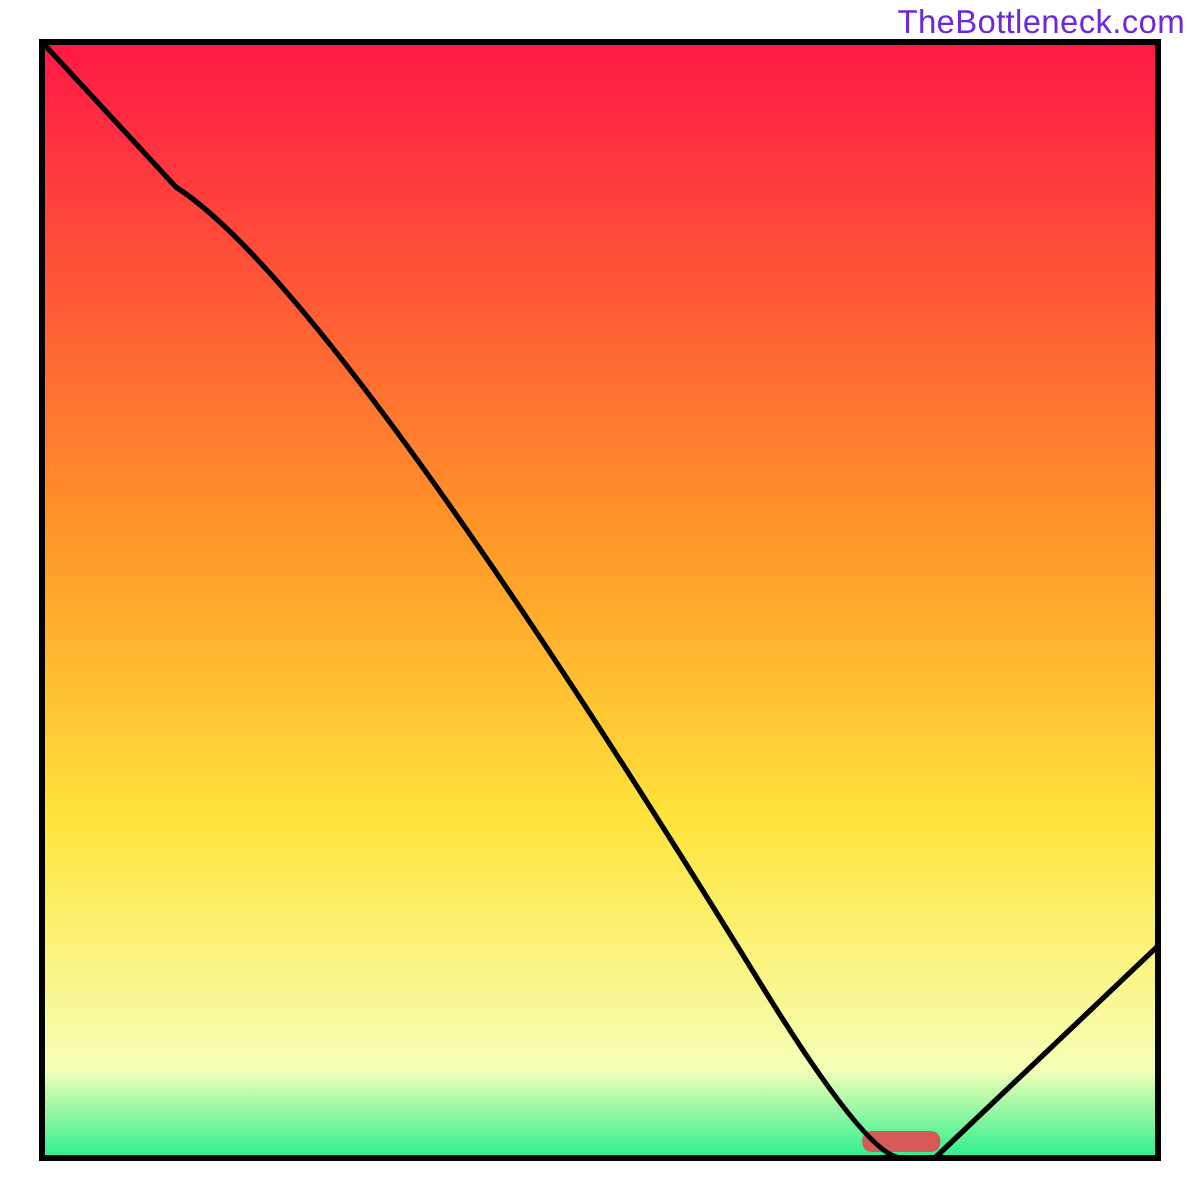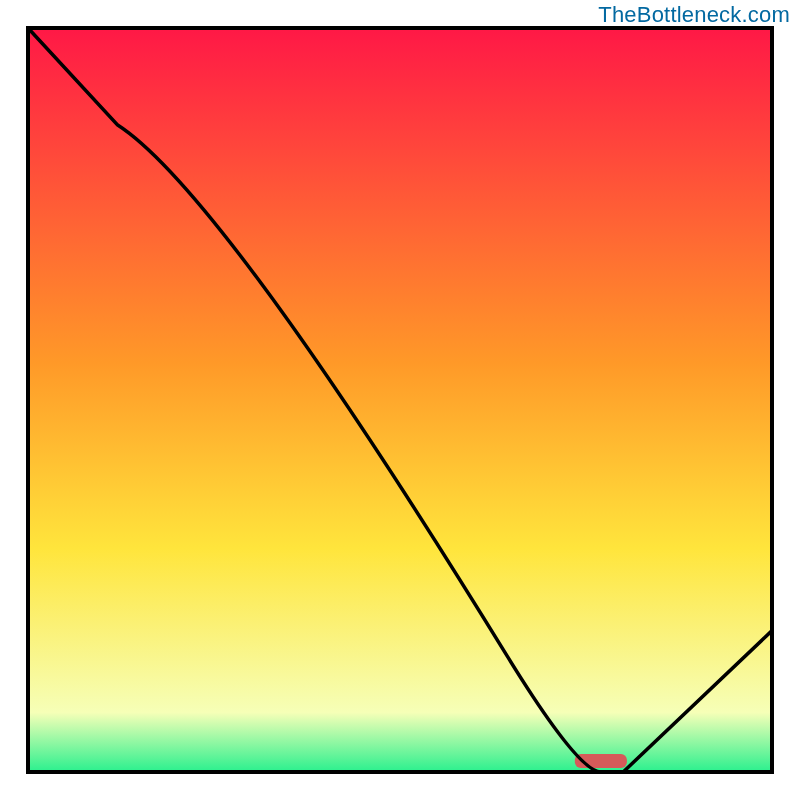--- a/index.html
+++ b/index.html
@@ -13,21 +13,21 @@
   }
   .wrap {
     position: relative;
     width: 800px;
     height: 800px;
   }
   .watermark {
     position: absolute;
     top: 2px;
     right: 10px;
-    color: #0369a1;
+    color: #6d28d9;
     font-size: 22px;
     font-weight: 500;
     letter-spacing: 0.2px;
   }
   svg {
     position: absolute;
     inset: 0;
     width: 800px;
     height: 800px;
     display: block;

